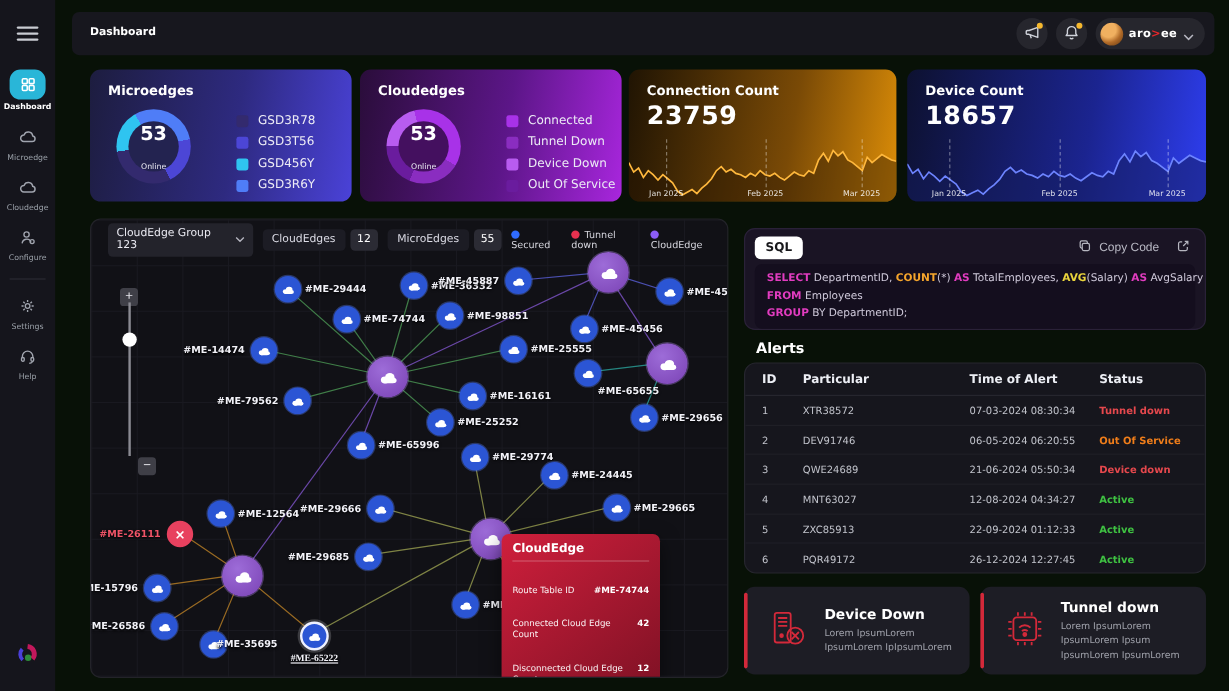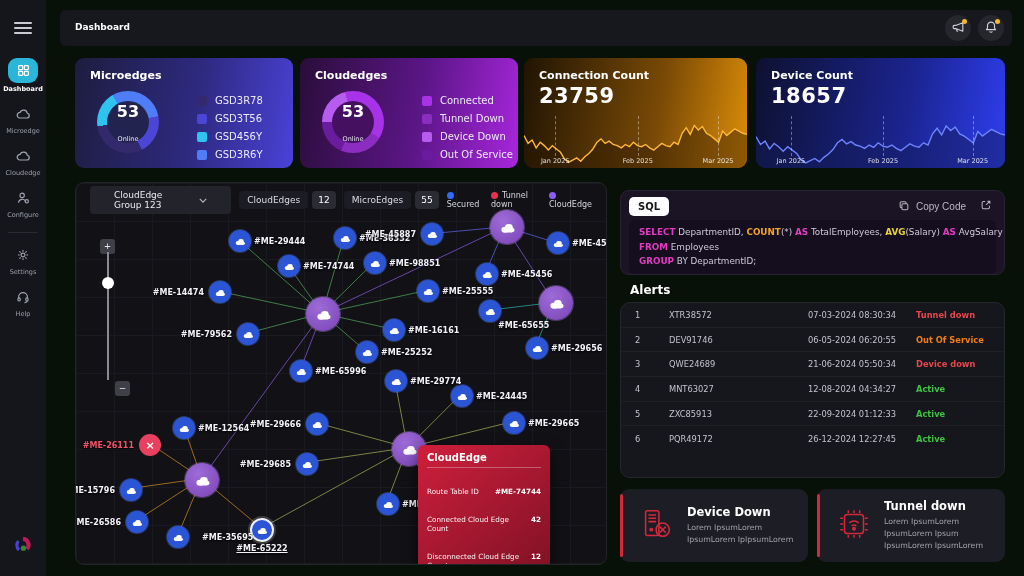--- a/index.html
+++ b/index.html
@@ -53,21 +53,21 @@
   .big-value { position:absolute; left:15px; top:26px; font-size:21px; font-weight:800; letter-spacing:.5px; z-index:2; }
   .area-svg { position:absolute; left:0; right:0; bottom:0; height:56px; width:100%; }
   .vline { position:absolute; bottom:12px; height:40px; border-left:1px dashed rgba(255,255,255,.38); }
   .mlabel { position:absolute; bottom:3px; transform:translateX(-50%); font-size:6.5px; color:rgba(255,255,255,.85); white-space:nowrap; }
 
   
   .graph-panel { position:absolute; left:75px; top:182px; width:532px; height:383px; background:#111116; border:1px solid #232329; border-radius:9px; overflow:hidden;
     background-image:linear-gradient(#191920 1px,transparent 1px),linear-gradient(90deg,#191920 1px,transparent 1px); background-size:38px 38px; }
   #edges { position:absolute; inset:0; width:100%; height:100%; }
   .gp-toolbar { position:absolute; left:0; top:0; right:0; height:34px; display:flex; align-items:center; padding:0 14px; gap:8px; z-index:6; }
-  .dropdown { display:flex; align-items:center; gap:8px; background:#23232b; border-radius:4px; padding:4px 24px; font-size:9px; color:#eaeaf2; cursor:pointer;justify-content:flex-end; }
+  .dropdown { display:flex; align-items:center; gap:8px; background:#23232b; border-radius:4px; padding:4px 7px; font-size:9px; color:#eaeaf2; cursor:pointer;justify-content:flex-end; }
   .dropdown svg { width:8px; height:5px; }
   .chip { background:#1c1c24; border-radius:4px; padding:4px 8px; font-size:9px; color:#dcdce6; }
   .badge { background:#2b2b34; border-radius:4px; padding:4px 6px; font-size:9px; color:#fff; margin-left:-4px; }
   .gp-legend { margin-left:auto; display:flex; align-items:center; gap:10px; font-size:8px; color:#d6d6de; }
   .gp-legend .dot { display:inline-block; width:7px; height:7px; border-radius:50%; margin-right:4px; vertical-align:-1px; }
   .zoomctl { position:absolute; left:24px; top:52px; width:16px; z-index:6; }
   .zbtn { width:15px; height:15px; background:#3f3f47; color:#e4e4ea; border:none; border-radius:3px; font-size:11px; line-height:13px; text-align:center; cursor:pointer; padding:0; }
   .ztrack { position:absolute; left:7px; top:17px; width:2px; height:128px; background:#8a8a92; }
   .zthumb { position:absolute; left:2px; top:42px; width:12px; height:12px; background:#fff; border-radius:50%; cursor:grab; }
   .zminus { position:absolute; top:146px; }
@@ -186,20 +186,27 @@
             </svg></span>
         <span class="dot"></span>
       </button>
       <button class="iconbtn">
         <span><svg viewBox="0 0 16 16" fill="none" stroke="#cfd2da" stroke-width="1.3" stroke-linejoin="round">
               <path d="M8 2.5a4 4 0 0 0-4 4v2.6L2.8 11h10.4L12 9.1V6.5a4 4 0 0 0-4-4Z"></path>
               <path d="M6.5 13a1.6 1.6 0 0 0 3 0"></path>
             </svg></span>
         <span class="dot"></span>
       </button>
+      <div class="userchip">
+        <span class="avatar"></span>
+        <span class="wordmark"><span>aro</span><span class="red">&gt;</span><span>ee</span></span>
+        <span><svg viewBox="0 0 10 6" fill="none" stroke="#b6b6c0" stroke-width="1.4">
+              <path d="M1 1l4 4 4-4"></path>
+            </svg></span>
+      </div>
     </div>
   </header>
 
   <div class="card c1">
     <div class="card-title">Microedges</div>
     <div class="donut" id="donut1" style="background: conic-gradient(from -30deg, rgb(79, 125, 247) 0%, rgb(79, 125, 247) 30.2%, rgb(76, 70, 214) 30.2%, rgb(76, 70, 214) 50.9%, rgb(51, 42, 110) 50.9%, rgb(51, 42, 110) 81.1%, rgb(47, 196, 240) 81.1%, rgb(47, 196, 240) 100%);">
       <div class="hole" style="background: rgb(35, 35, 80);"></div>
       <div class="center">
           <div class="big">53</div>
           <div class="small">Online</div>
@@ -654,32 +661,32 @@
         <div class="node micro" style="left: 91px; top: 343px;">
           <svg viewBox="0 0 20 14">
             <g fill="#fff">
               <ellipse cx="7" cy="9.5" rx="4.2" ry="3.4"></ellipse>
               <ellipse cx="11.6" cy="6.8" rx="4.6" ry="4"></ellipse>
               <ellipse cx="15" cy="10" rx="3.2" ry="2.6"></ellipse>
               <rect x="4.5" y="9" width="12" height="3.8" rx="1.9"></rect>
             </g>
           </svg>
         </div>
-        <div class="nlabel" style="left: 126px; top: 354px; transform: translateY(-50%);">#ME-35695</div>
+        <div class="nlabel" style="left: 104px; top: 354px; transform: translateY(-50%);">#ME-35695</div>
         <div class="node selected" style="left: 174px; top: 335px;">
           <svg viewBox="0 0 20 14">
             <g fill="#fff">
               <ellipse cx="7" cy="9.5" rx="4.2" ry="3.4"></ellipse>
               <ellipse cx="11.6" cy="6.8" rx="4.6" ry="4"></ellipse>
               <ellipse cx="15" cy="10" rx="3.2" ry="2.6"></ellipse>
               <rect x="4.5" y="9" width="12" height="3.8" rx="1.9"></rect>
             </g>
           </svg>
         </div>
-        <div class="nlabel under" style="left: 186px; top: 361px; transform: translateX(-50%);">#ME-65222</div>
+        <div class="nlabel under" style="left: 186px; top: 361px; transform: translateX(-50%); font-family: Liberation Serif, serif;">#ME-65222</div>
       </div>
 
     <div class="gp-toolbar">
       <div class="dropdown">
         <span>CloudEdge Group 123</span>
         <span><svg viewBox="0 0 10 6" fill="none" stroke="#b6b6c0" stroke-width="1.4">
               <path d="M1 1l4 4 4-4"></path>
             </svg></span>
       </div>
       <div id="graphCounters" style="display:flex;align-items:center;gap:8px;">
@@ -740,20 +747,26 @@
     </div>
     <div class="sql-body" id="sqlBody">
         <div class="sql-line"><span class="kw">SELECT</span><span class="pl"> DepartmentID, </span><span class="fn">COUNT</span><span class="pl">(*) </span><span class="kw">AS</span><span class="pl"> TotalEmployees, </span><span class="fn2">AVG</span><span class="pl">(Salary) </span><span class="kw">AS</span><span class="pl"> AvgSalary</span></div>
         <div class="sql-line"><span class="kw">FROM</span><span class="pl"> Employees</span></div>
         <div class="sql-line"><span class="kw">GROUP</span><span class="pl"> BY DepartmentID;</span></div>
       </div>
   </div>
 
   <div class="alerts-title">Alerts</div>
   <div class="alerts-table">
+    <div class="t-head" id="alertHead">
+        <span>ID</span>
+        <span>Particular</span>
+        <span>Time of Alert</span>
+        <span>Status</span>
+      </div>
     <div id="alertRows">
         <div class="t-row">
           <span>1</span>
           <span>XTR38572</span>
           <span>07-03-2024  08:30:34</span>
           <span class="t-status" style="color:#e5484d">Tunnel down</span>
         </div>
         <div class="t-row">
           <span>2</span>
           <span>DEV91746</span>

